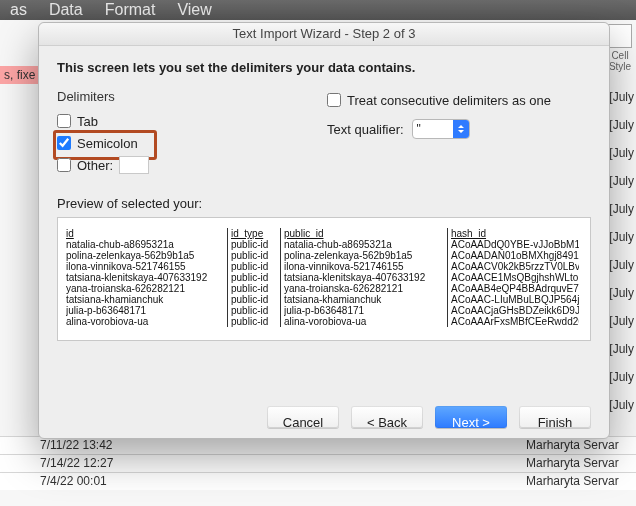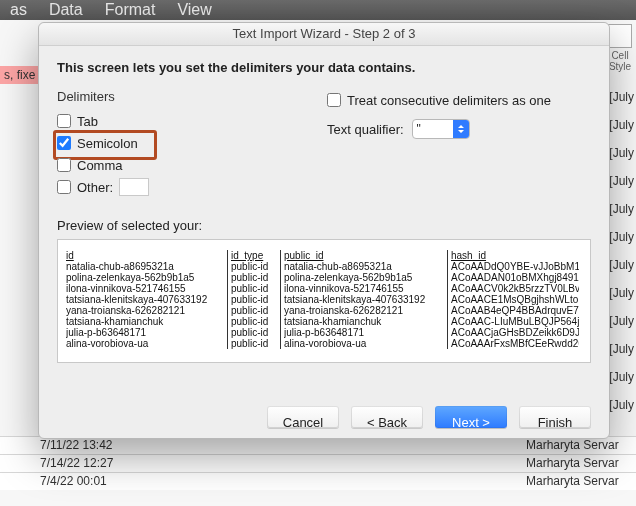--- a/index.html
+++ b/index.html
@@ -305,24 +305,20 @@
           <input type="checkbox" style="">
           <label>Tab</label>
         </div>
 
         <div class="check-row" style="position:relative;">
           <div class="highlight-box"></div>
           <input type="checkbox" checked="" style="">
           <label>Semicolon</label>
         </div>
 
-        <div class="check-row">
-          <input type="checkbox" style="">
-          <label>Comma</label>
-        </div>
 
 
         <div class="check-row">
           <input type="checkbox" style="">
           <label>Other:</label>
           <div class="mini-input" title=""></div>
         </div>
       </div>
 
       <div class="rcol">

